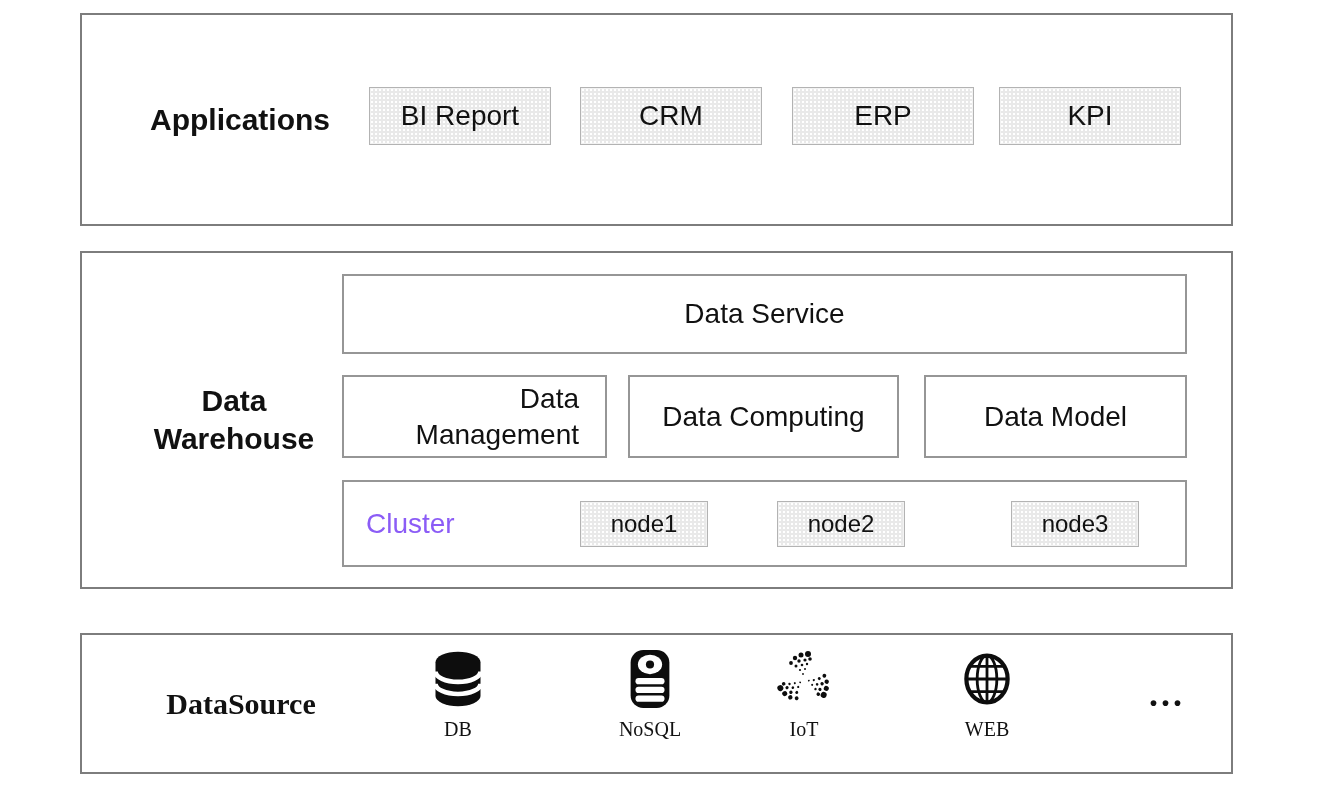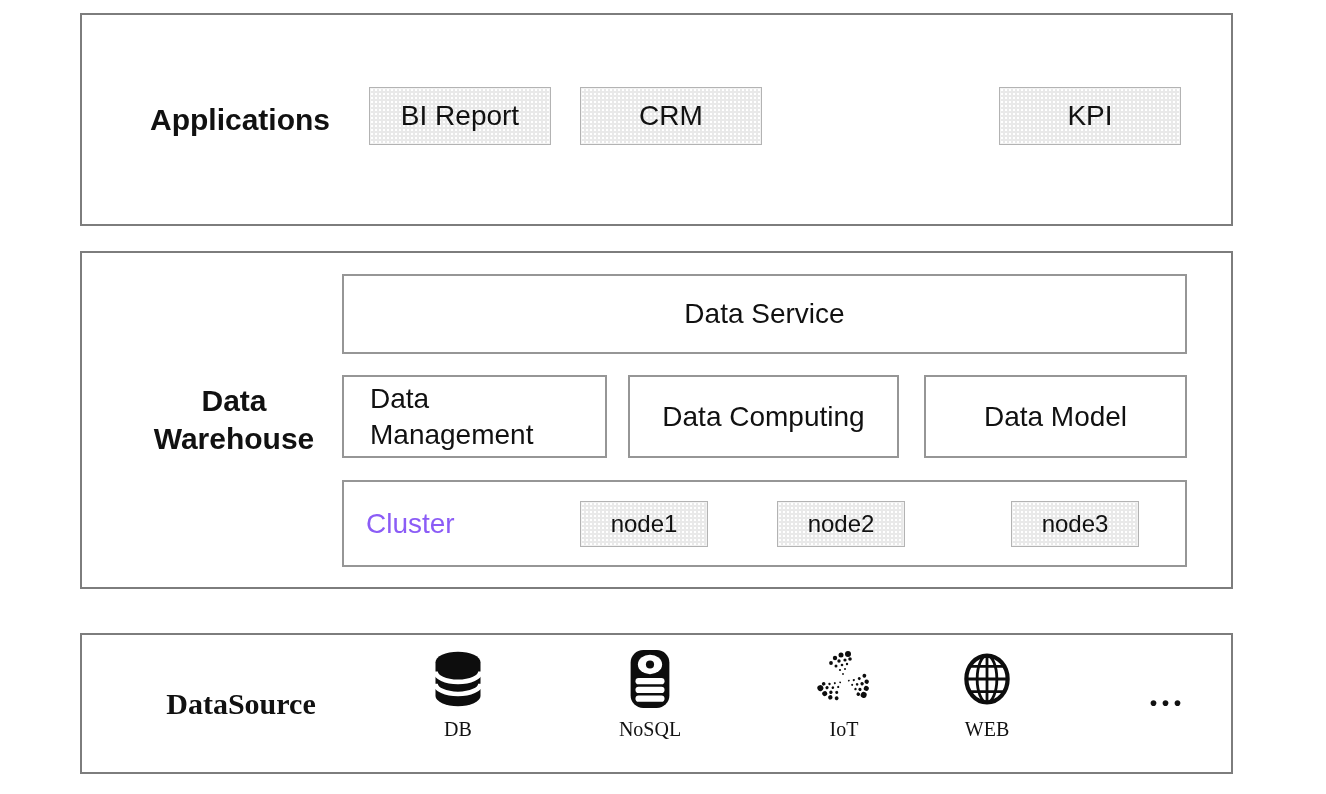--- a/index.html
+++ b/index.html
@@ -61,21 +61,21 @@
   .app-chip-3 { left: 917px; }
 
   
   .inner-box {
     position: absolute;
     display: flex; align-items: center; justify-content: center;
     background: #ffffff;
     border: 2px solid #969696;
     font-size: 28px;
     line-height: 36px;
-    text-align: left;
+    text-align: right;
     color: #111111;
   }
   .svc-box { left: 260px; top: 21px;  width: 845px; height: 80px; }
   .mod-box { top: 122px; height: 83px; padding: 0 26px; }
   .mod-box-0 { left: 260px; width: 265px; }
   .mod-box-1 { left: 546px; width: 271px; }
   .mod-box-2 { left: 842px; width: 263px; }
 
   .cluster-box { left: 260px; top: 227px; width: 845px; height: 87px; justify-content: flex-start; }
   .cluster-label {
@@ -91,21 +91,21 @@
   
   .ds-item {
     position: absolute;
     top: 10px;
     width: 140px;
     display: flex; flex-direction: column; align-items: center;
     text-align: center;
   }
   .ds-item-0 { left: 306px; }
   .ds-item-1 { left: 498px; }
-  .ds-item-2 { left: 692px; }
+  .ds-item-2 { left: 652px; }
   .ds-item-3 { left: 835px; }
   .ds-icon { width: 68px; height: 68px; display: flex; align-items: center; justify-content: center; }
   .ds-caption { margin-top: 5px; font-size: 20px; color: #111111; }
 
   .ds-more {
     position: absolute;
     left: 1040px; top: 38px; width: 90px;
     text-align: center;
     font-size: 36px;
     font-weight: bold;
@@ -116,20 +116,21 @@
 </head>
 <body>
 
 <div class="canvas">
 
   <section class="layer layer-apps">
     <div class="layer-label">Applications</div>
 
     <div class="chip app-chip app-chip-0">BI Report</div>
     <div class="chip app-chip app-chip-1">CRM</div>
+    <div class="chip app-chip app-chip-2">ERP</div>
     <div class="chip app-chip app-chip-3">KPI</div>
   </section>
 
   <section class="layer layer-dw">
     <div class="layer-label">
       <span>Data</span>
       <span>Warehouse</span>
     </div>
 
     <div class="inner-box svc-box">Data Service</div>

